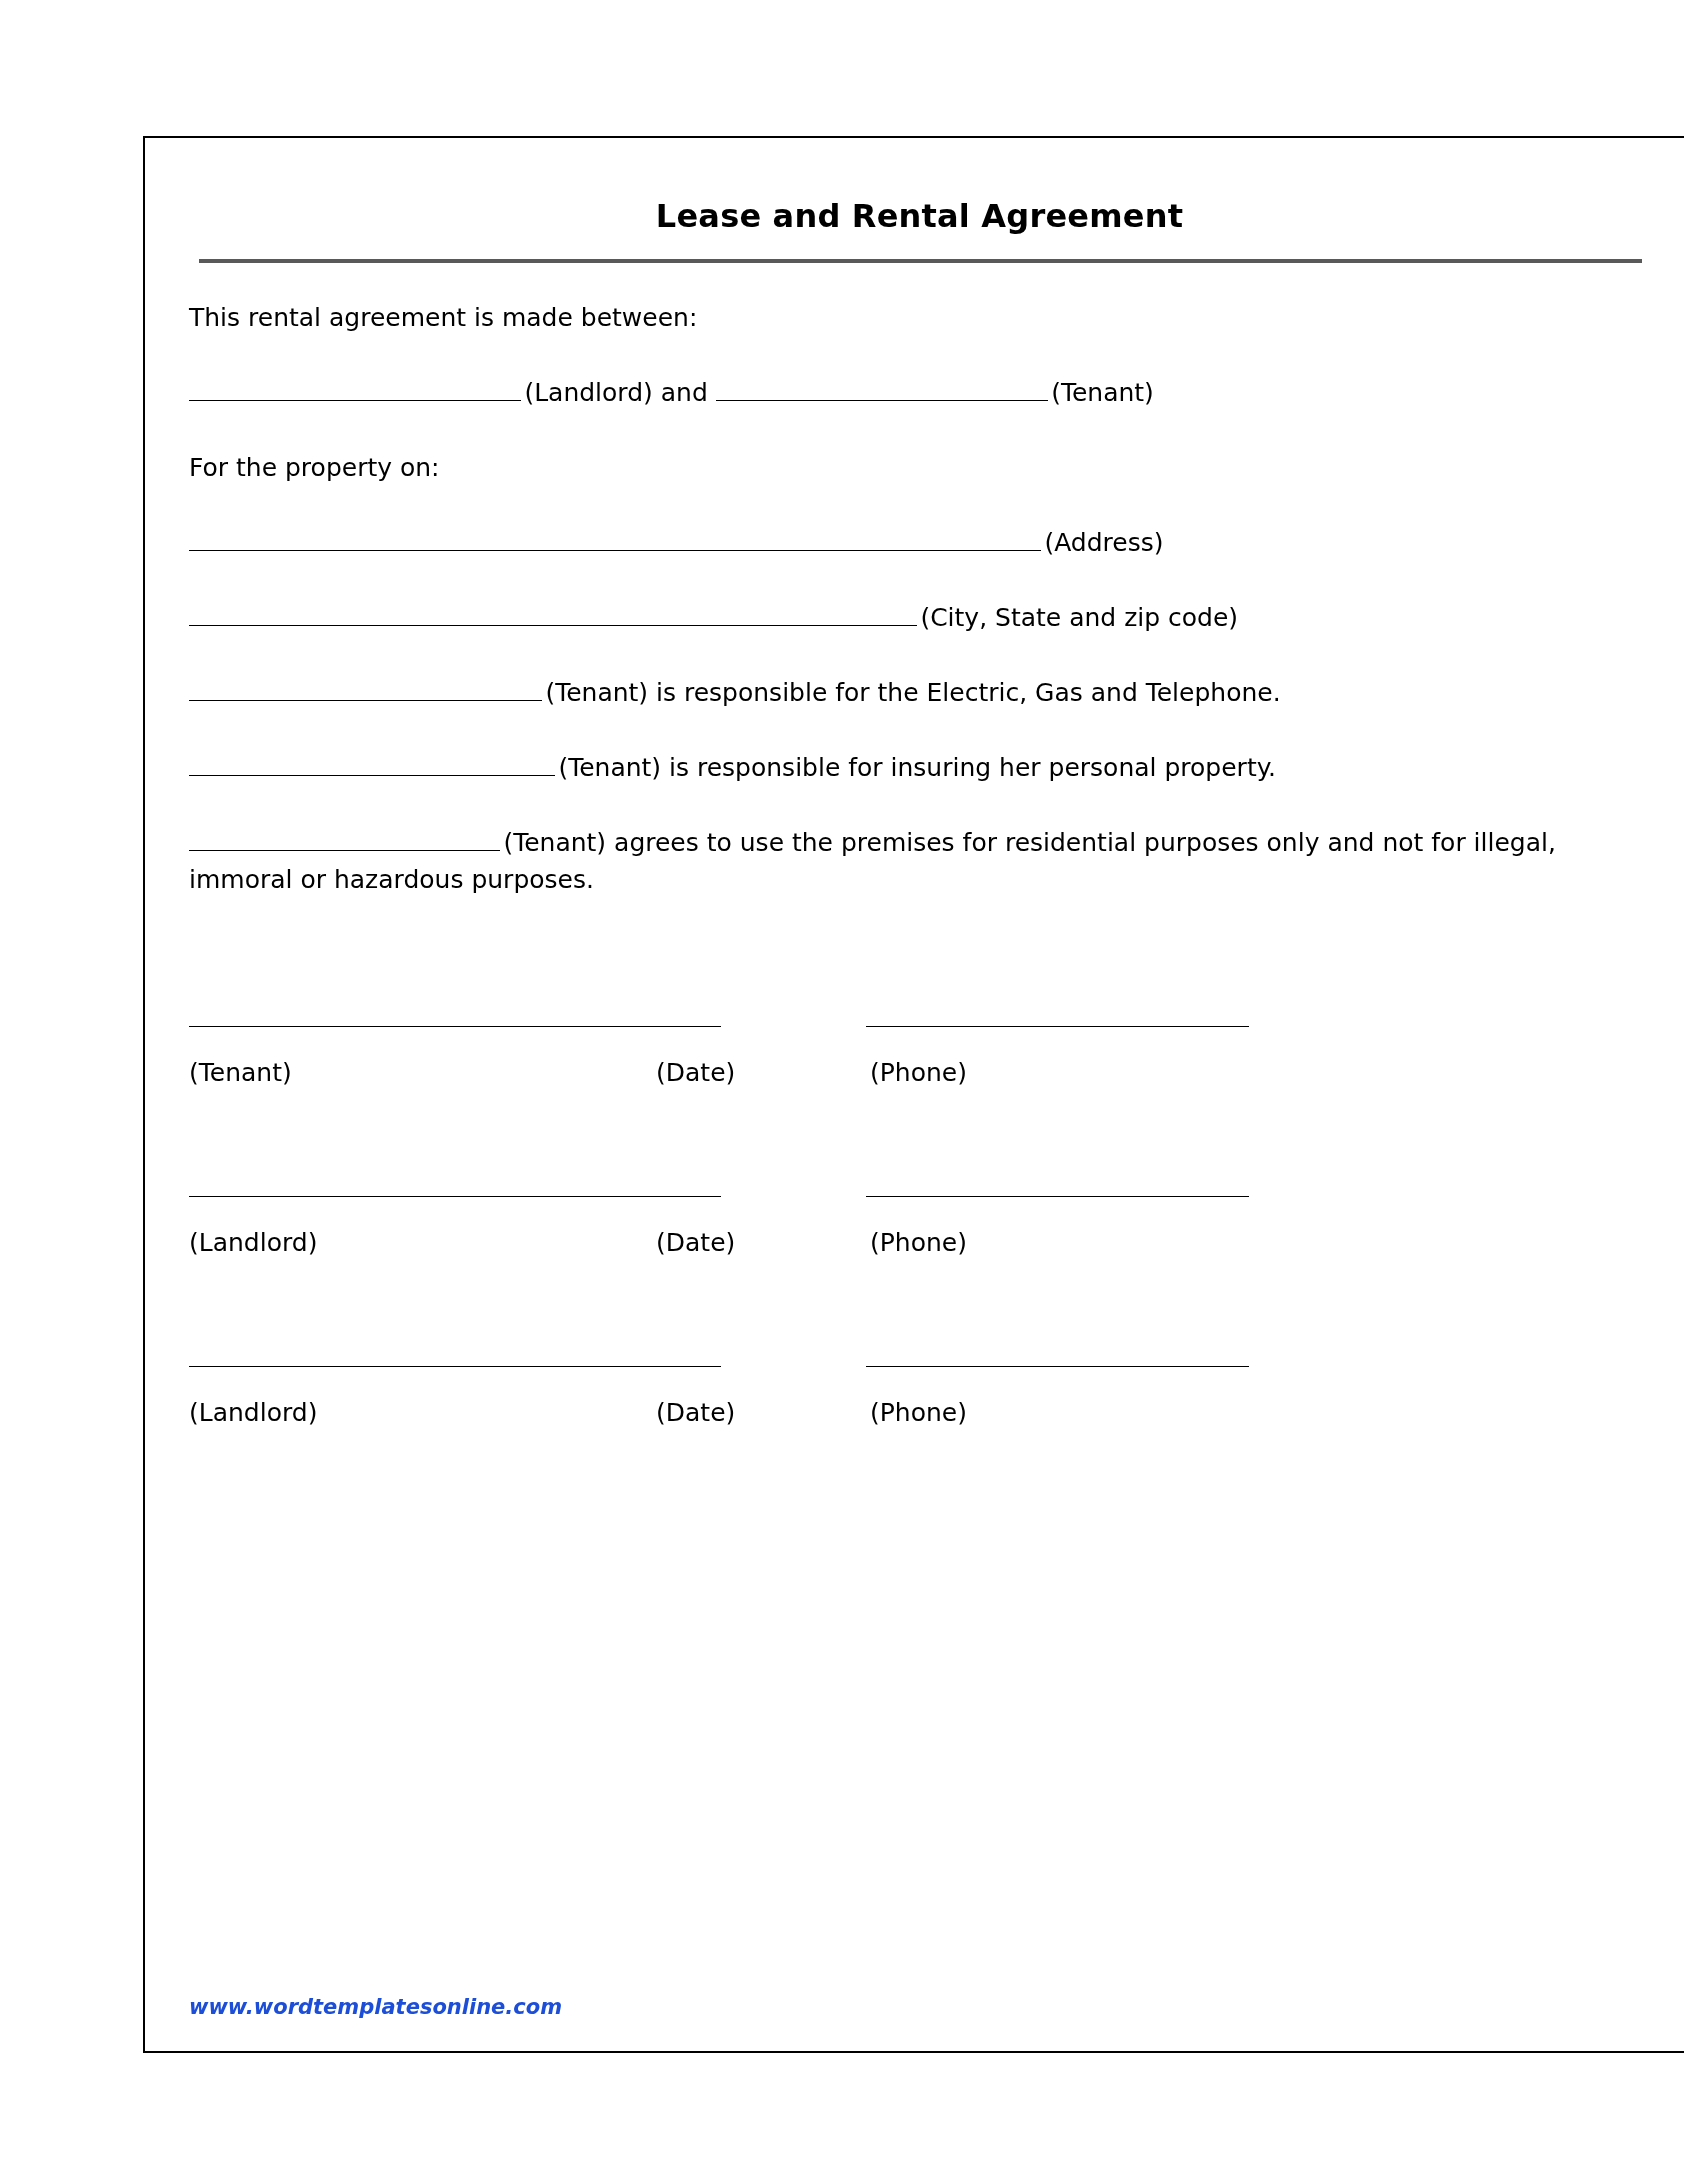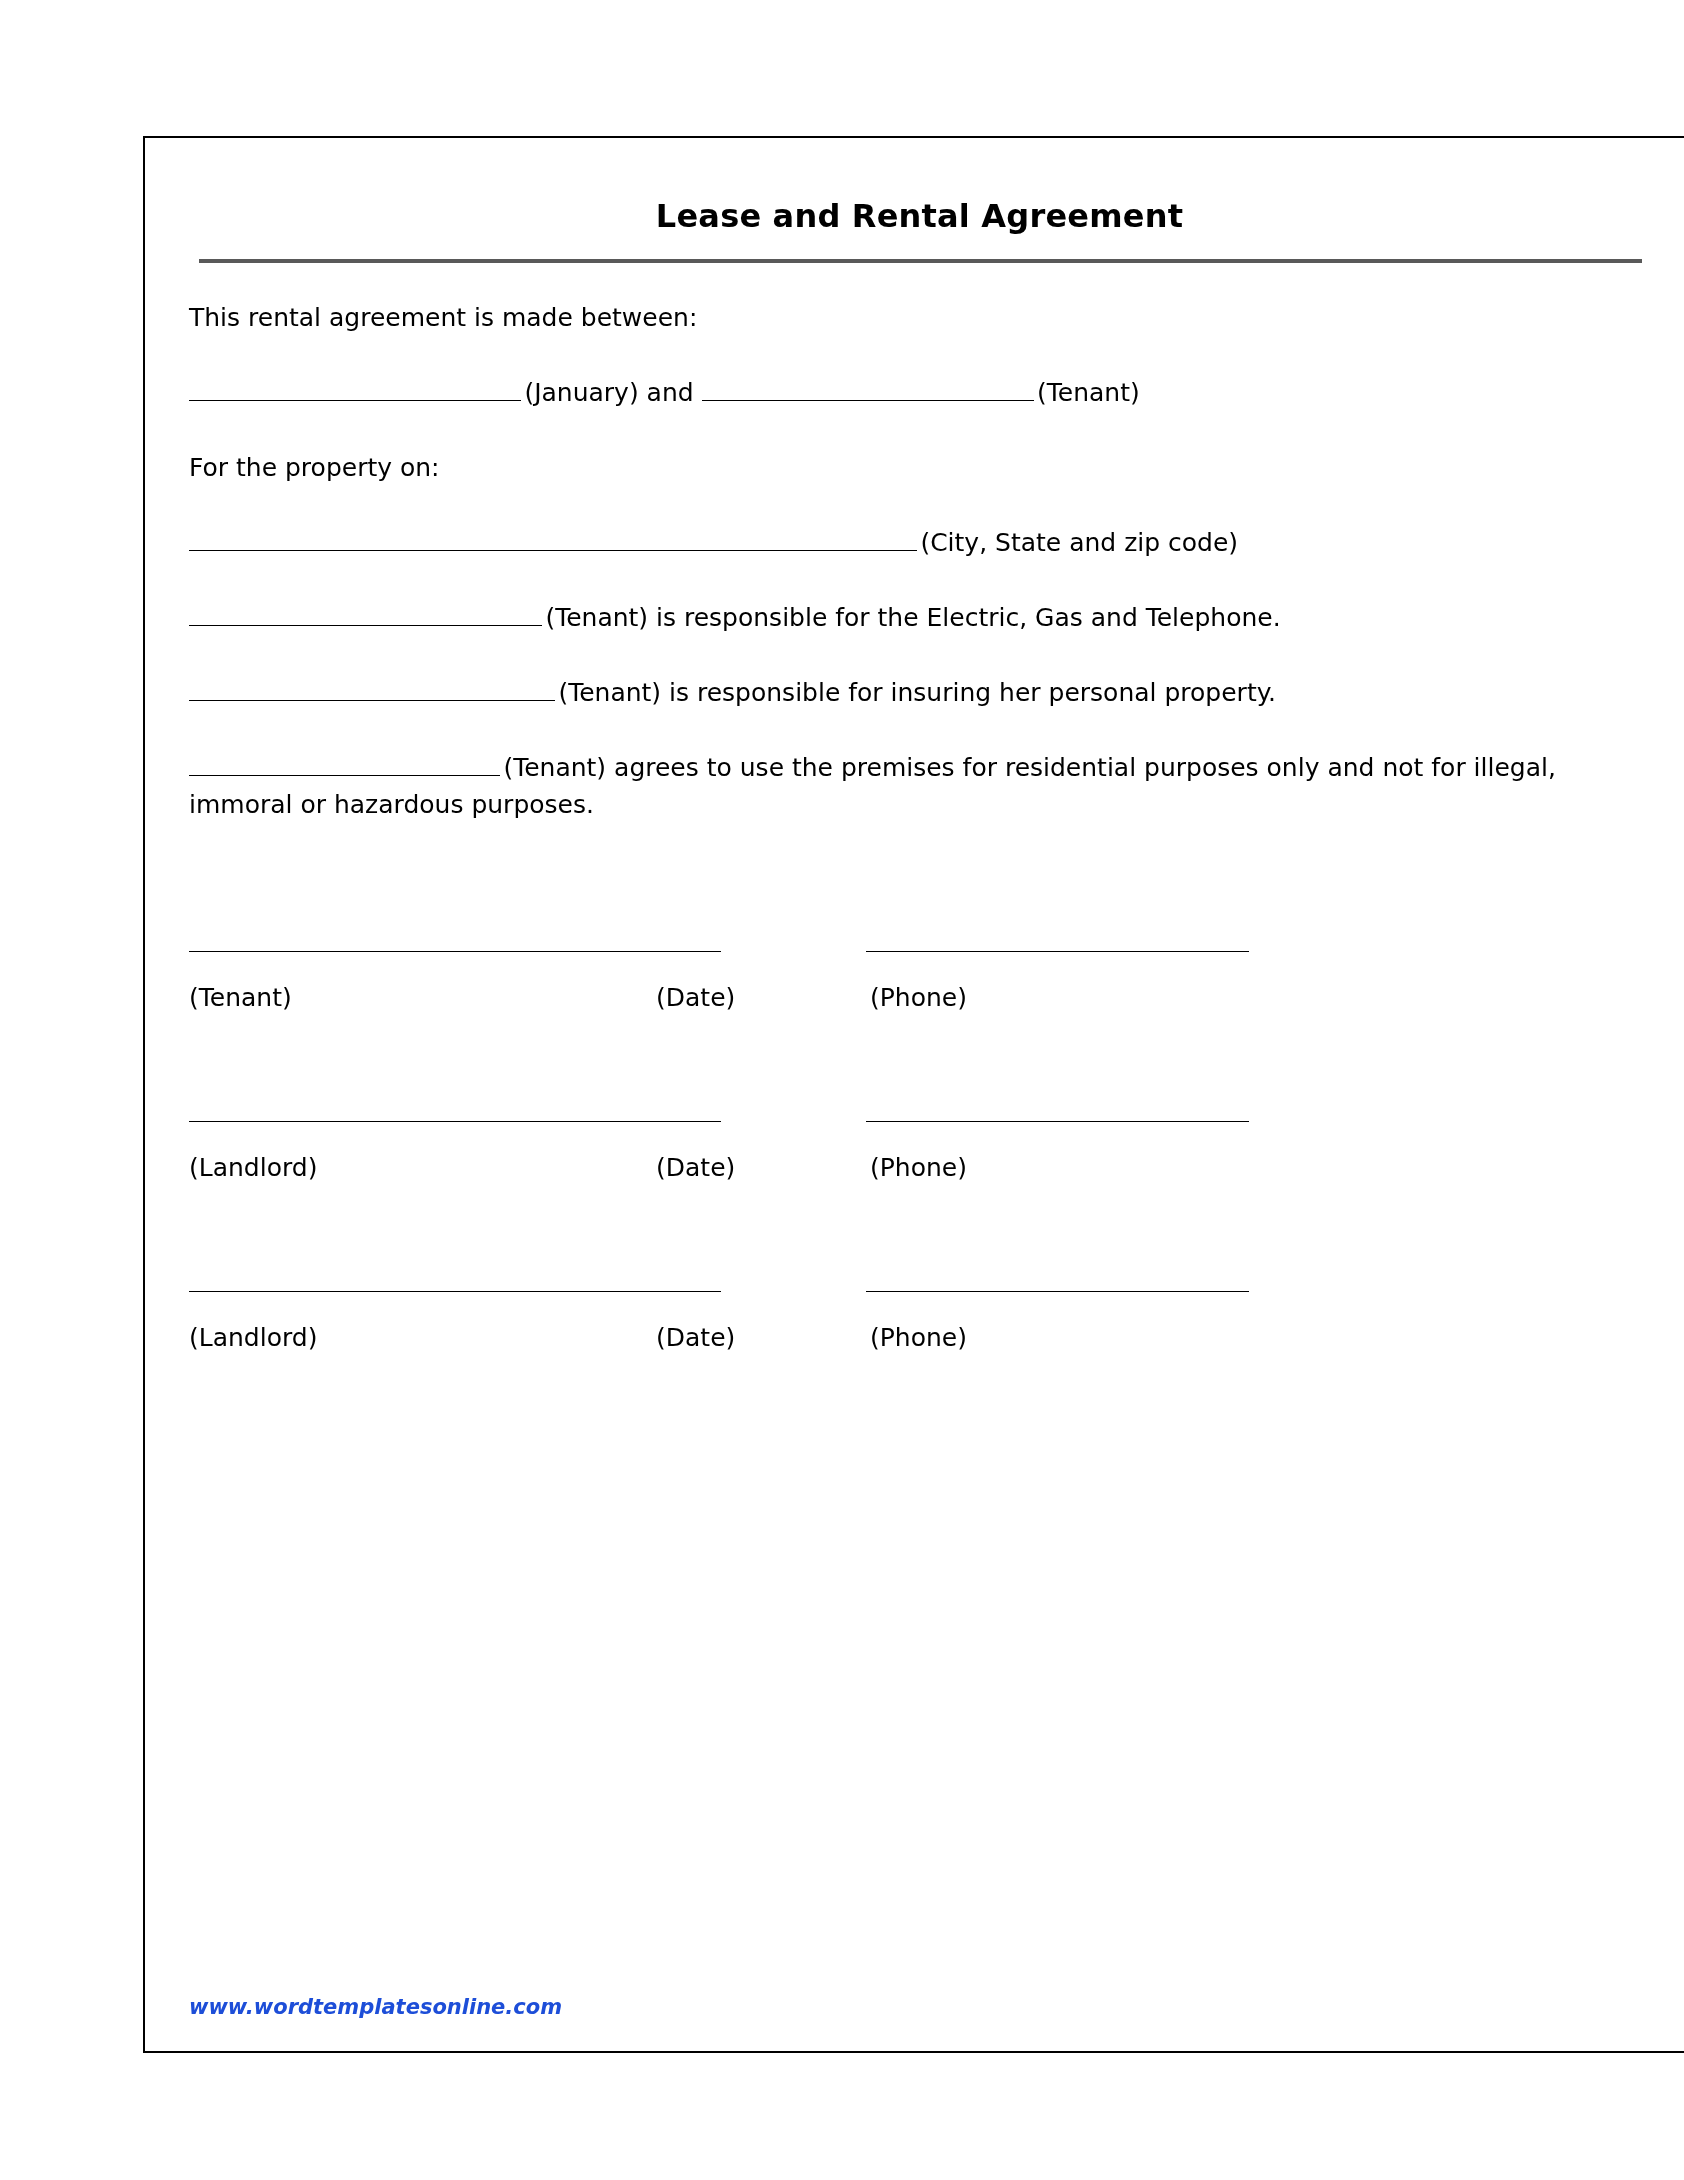--- a/index.html
+++ b/index.html
@@ -120,26 +120,29 @@
   <div class="inner">
 
     <div class="doc-title">Lease and Rental Agreement</div>
     <div class="title-rule"></div>
 
     <div class="body-block">
 
       <p class="para">This rental agreement is made between:</p>
 
       <p class="para">
-        <span class="blank w-name"></span><span>(January) and</span>
+        <span class="blank w-name"></span><span>(Landlord) and</span>
         <span class="blank w-name2"></span><span>(Tenant)</span>
       </p>
 
       <p class="para">For the property on:</p>
 
+      <p class="para">
+        <span class="blank w-addr"></span><span>(Address)</span>
+      </p>
 
       <p class="para">
         <span class="blank w-city"></span><span>(City, State and zip code)</span>
       </p>
 
 
       <p class="para">
         <span class="blank w-t1"></span><span>(Tenant) is responsible for the Electric, Gas and Telephone.</span>
       </p>
 

